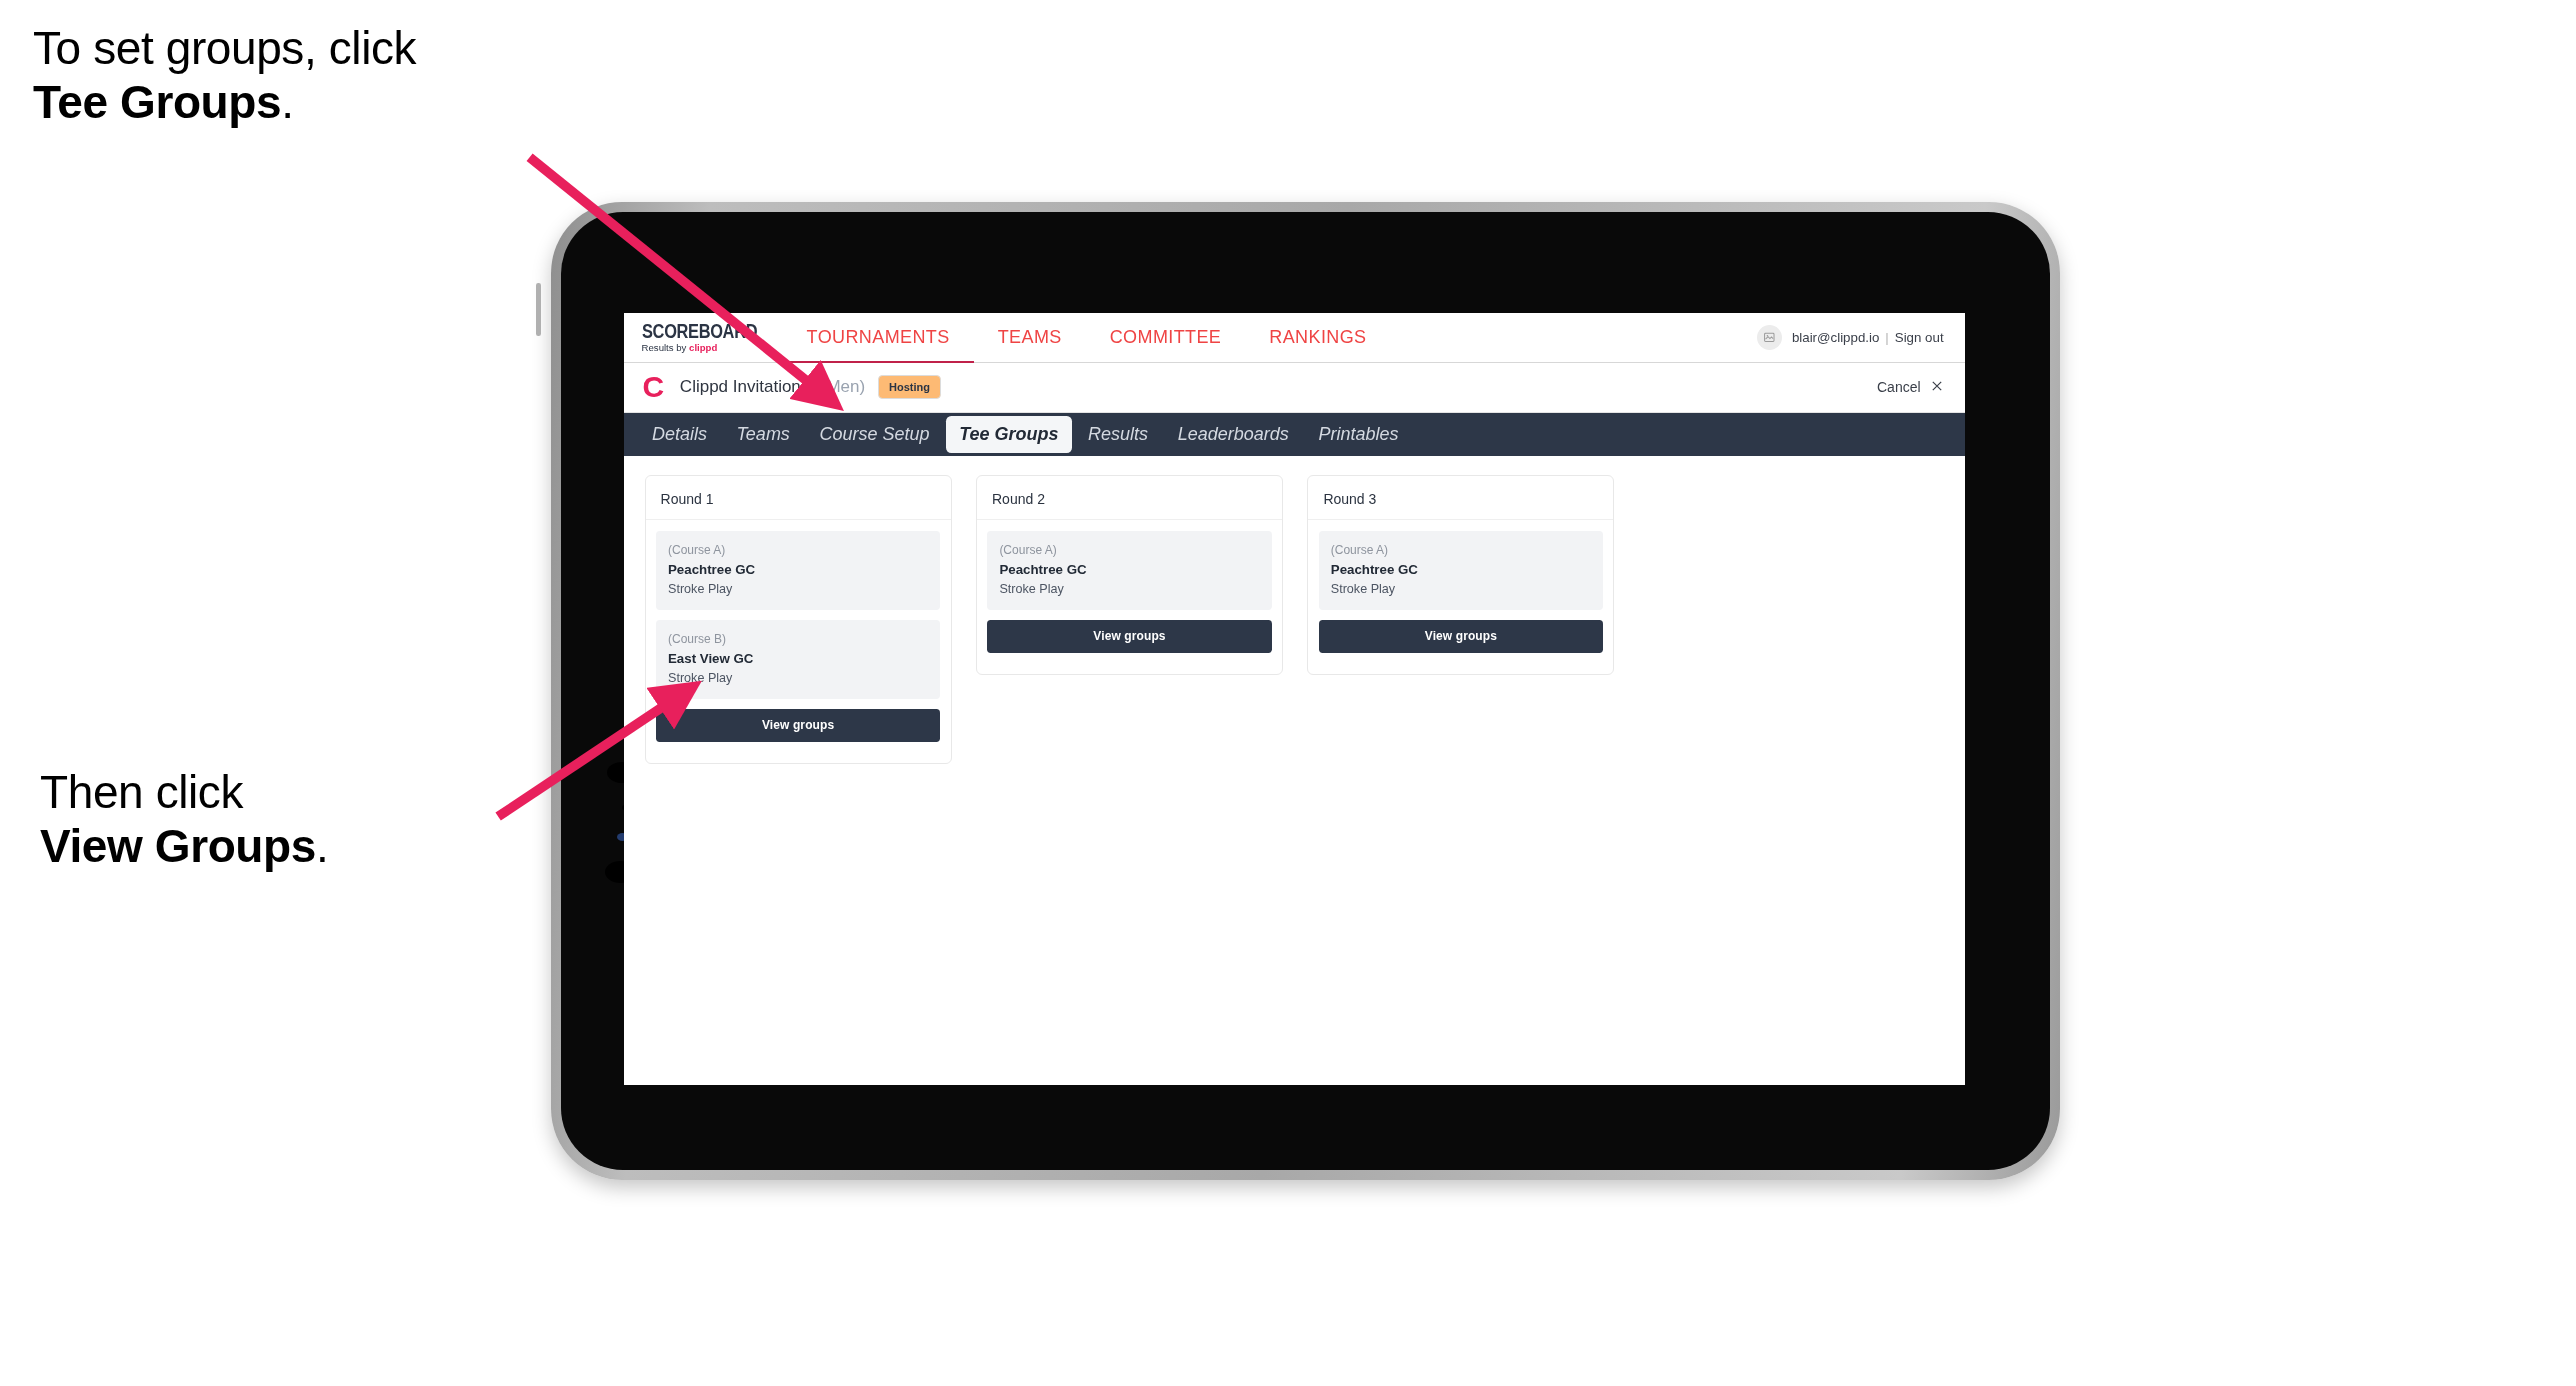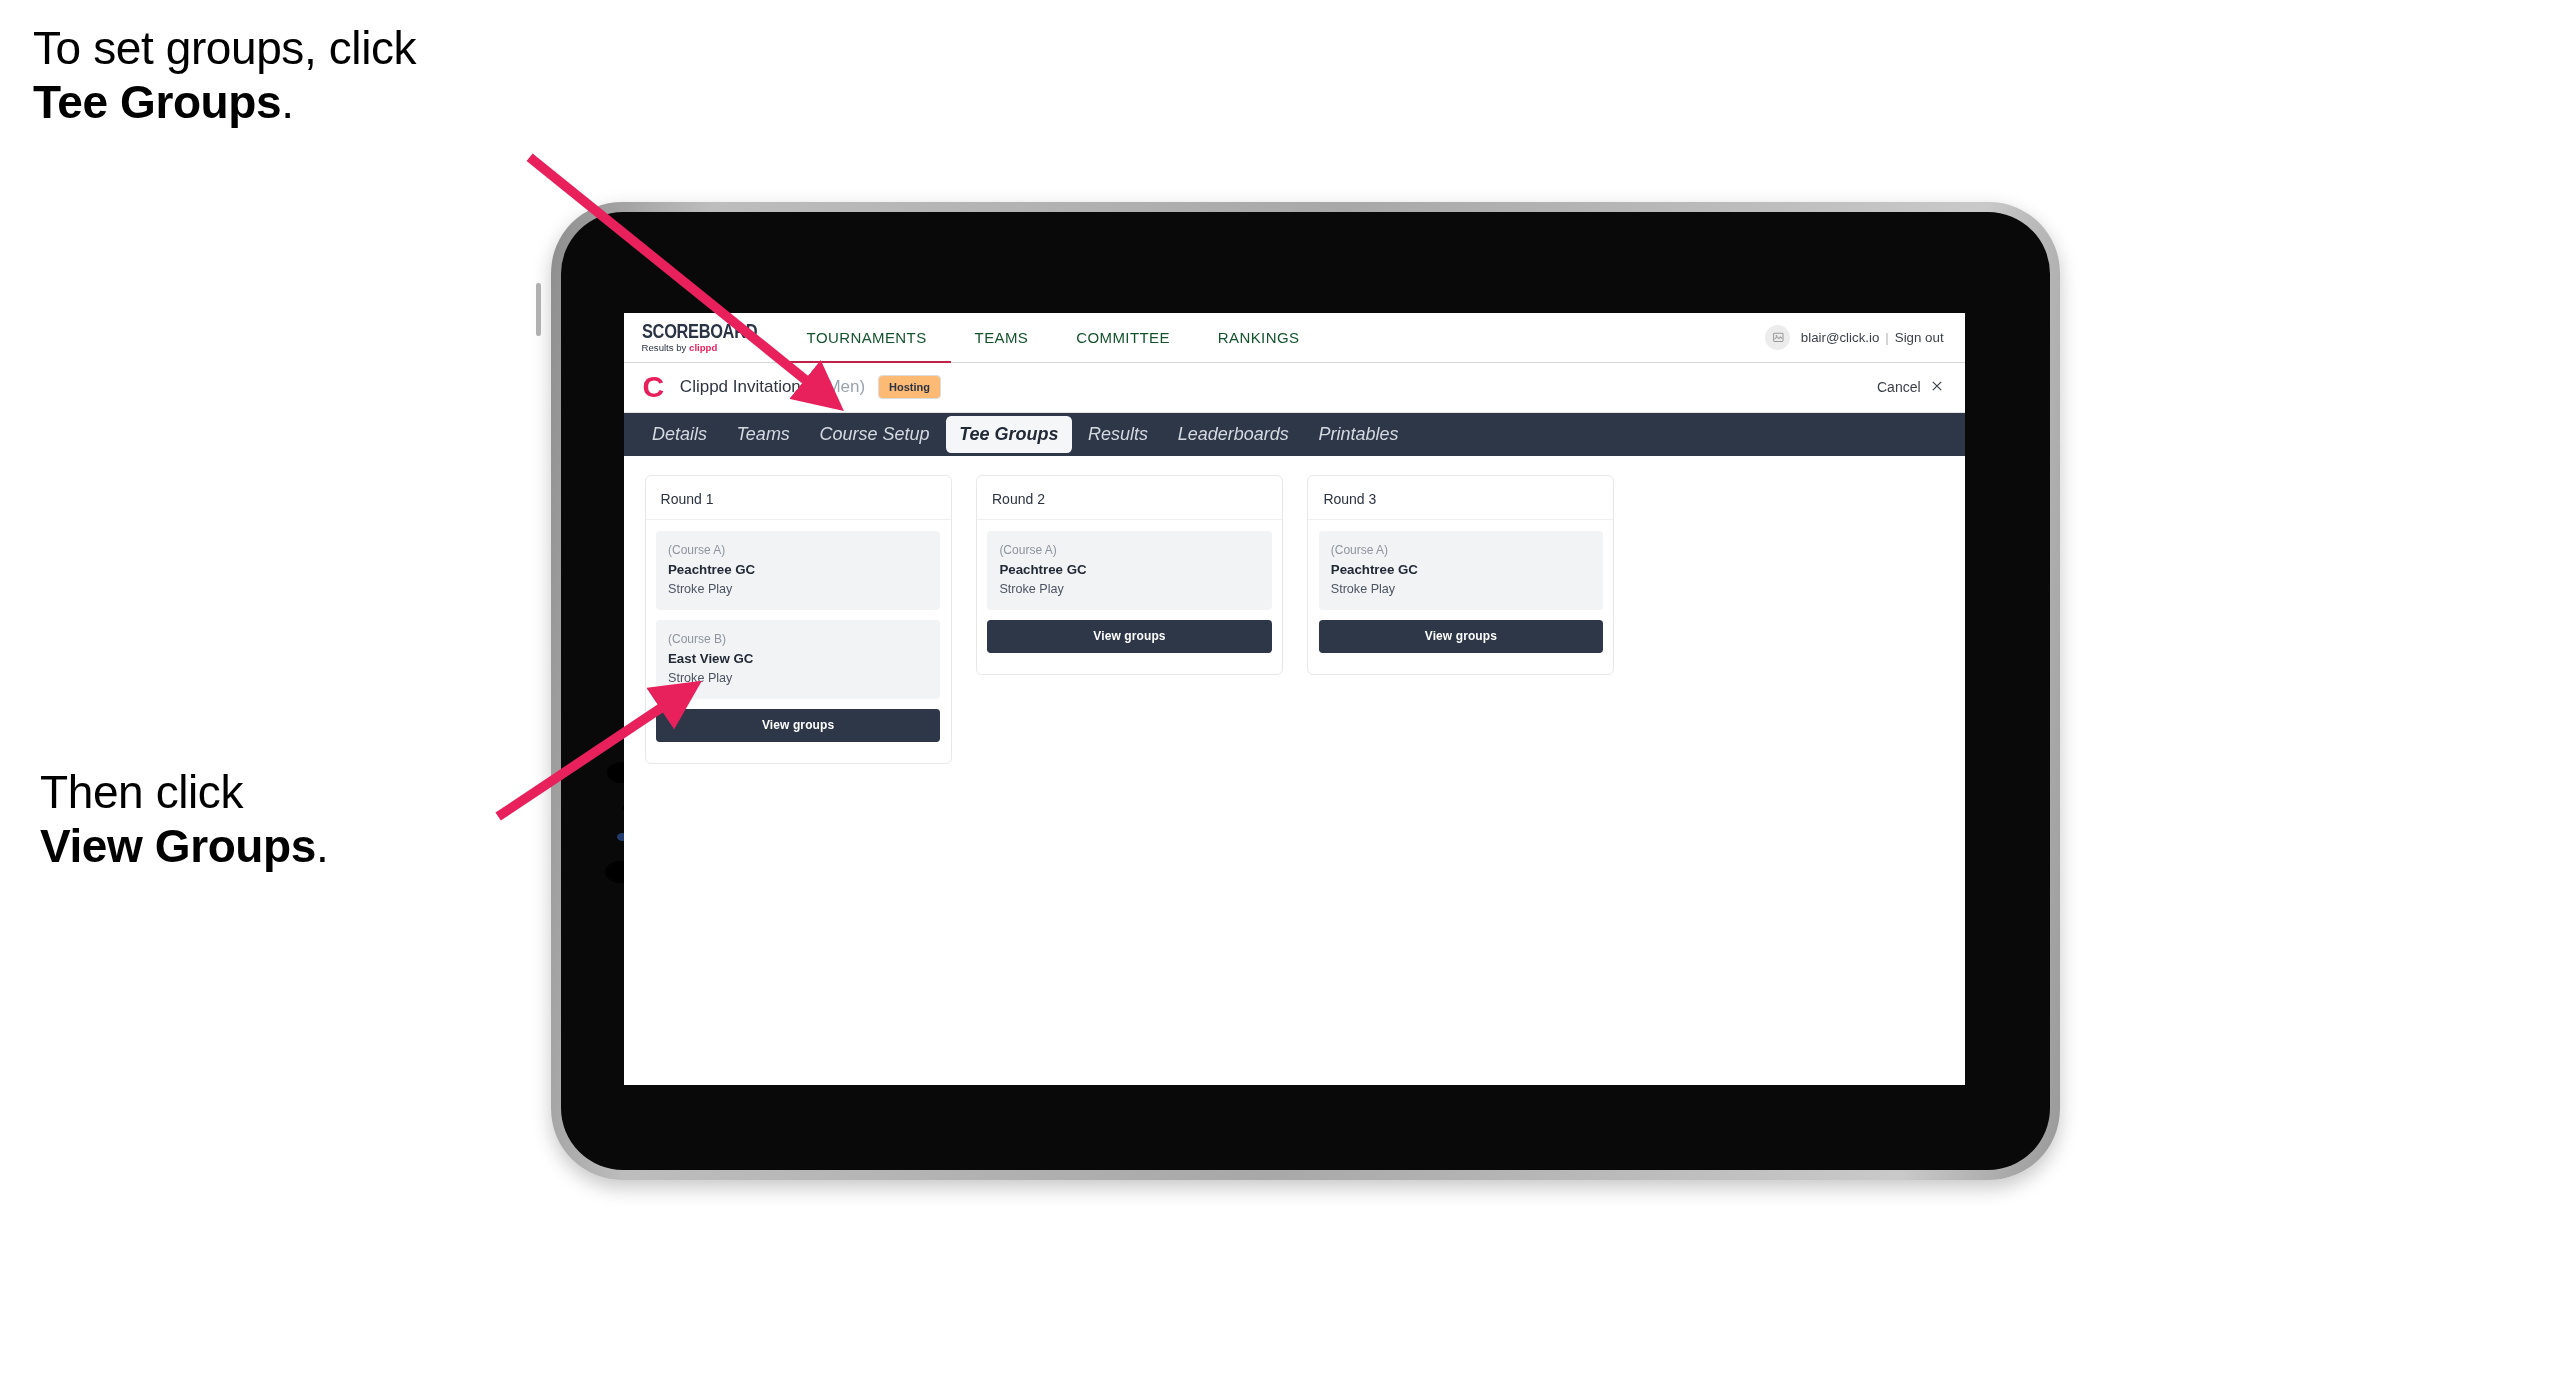--- a/index.html
+++ b/index.html
@@ -85,21 +85,21 @@
     color:#2b3444; transform: scaleX(0.82); transform-origin: left center;
     line-height: 1;
   }
   #brand-sub {
     font-size: 9.6px; color:#2b3444; margin-top: 2.2px; line-height:1;
   }
   #brand-sub .pink { color:#e8205c; font-weight:bold; }
 
   #topnav { display:flex; align-items:center; gap:0; height:100%; }
   .topnav-item {
-    font-size: 15px; color:#14532d; letter-spacing:0.4px;
+    font-size: 18px; color:#ef4444; letter-spacing:0.4px;
     padding: 10px 24px; height:100%;
     display:flex; align-items:center; cursor:pointer;
     position: relative;
   }
   .topnav-item.active::after {
     content:""; position:absolute; left:0; right:0; bottom:-1.5px; height:2.2px; background:#c0214a;
   }
 
   #account { margin-left:auto; display:flex; align-items:center; padding-right:21px; gap:10.4px; }
   #avatar {
@@ -210,21 +210,21 @@
           </nav>
 
           <div id="account">
             <div id="avatar">
               <svg width="12.6" height="12.6" viewBox="0 0 20 20" fill="none" stroke="currentColor" stroke-width="1.6">
                 <rect x="2.5" y="3.5" width="15" height="13" rx="1.5"></rect>
                 <path d="M4 13l4-4 3 3 2.5-2.5L16 12"></path>
                 <circle cx="7" cy="7.5" r="1.2" fill="currentColor" stroke="none"></circle>
               </svg>
             </div>
-            <div id="account-text"><span>blair@click.io</span><span class="sep">|</span><span id="signout">Sign out</span></div>
+            <div id="account-text"><span>blair@clippd.io</span><span class="sep">|</span><span id="signout">Sign out</span></div>
           </div>
         </div>
 
         <div id="titlerow">
           <div id="clippd-c">C</div>
           <div id="tourney-name">Clippd Invitational</div>
           <div id="tourney-gender">(Men)</div>
           <div id="hosting-badge">Hosting</div>
           <div id="cancel-btn">
             <span>Cancel</span>

